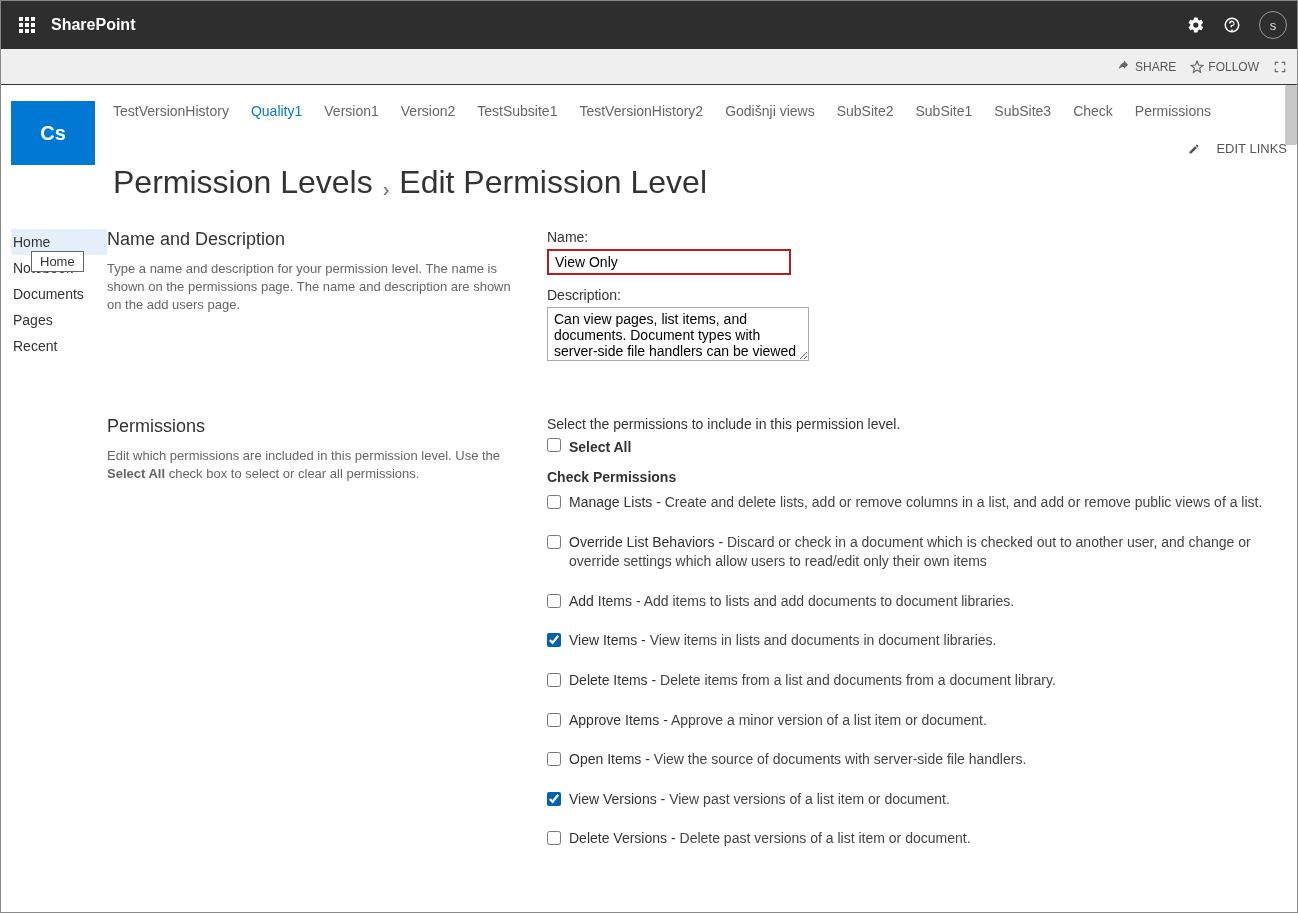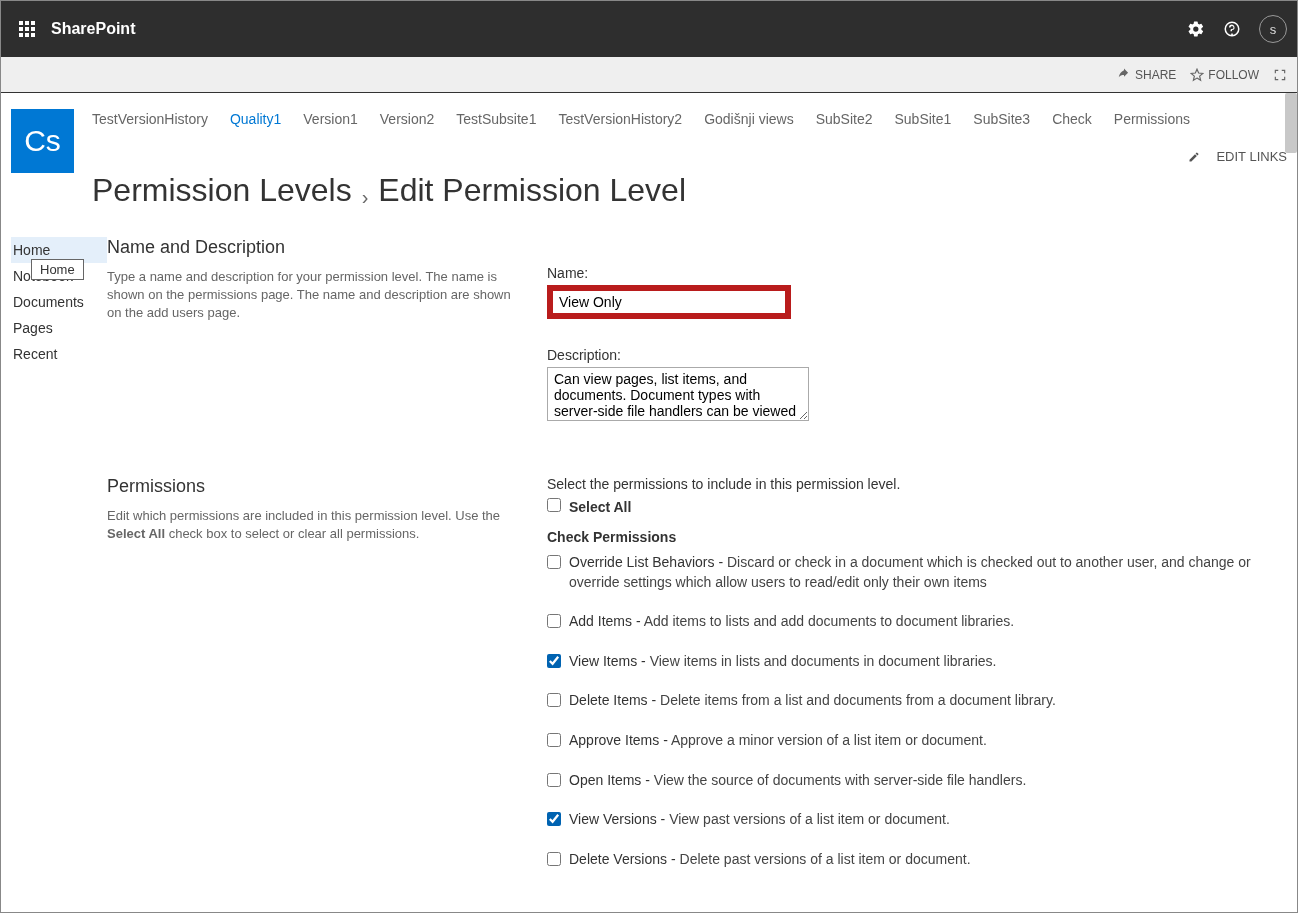--- a/index.html
+++ b/index.html
@@ -1,20 +1,20 @@
 <!DOCTYPE html>
 <html><head>
 <meta charset="utf-8">
 <style>
   * { box-sizing: border-box; margin: 0; padding: 0; }
   body { font-family: "Segoe UI", Arial, sans-serif; font-size: 14px; color: #333; background: #fff; }
   .app { width: 1298px; height: 913px; border: 1px solid #888; position: relative; overflow: hidden; display: flex; flex-direction: column; }
 
   
-  .suite-bar { background: #2e2e2e; height: 56px; display: flex; align-items: center; color: #fff; padding: 0 10px; }
+  .suite-bar { background: #2e2e2e; height: 48px; display: flex; align-items: center; color: #fff; padding: 0 10px; }
   .waffle { width: 32px; height: 32px; display: flex; align-items: center; justify-content: center; cursor: pointer; margin-right: 8px; }
   .waffle-grid { display: grid; grid-template-columns: repeat(3, 4px); grid-template-rows: repeat(3, 4px); gap: 2px; }
   .waffle-grid span { background: #fff; width: 4px; height: 4px; }
   .suite-title { font-size: 16px; font-weight: 600; color: #fff; }
   .suite-right { margin-left: auto; display: flex; align-items: center; gap: 18px; }
   .suite-icon { cursor: pointer; display: flex; align-items: center; justify-content: center; }
   .gear svg, .help svg { width: 18px; height: 18px; fill: #fff; }
   .avatar { width: 28px; height: 28px; border-radius: 50%; border: 1px solid #999; display: flex; align-items: center; justify-content: center; color: #ddd; font-size: 13px; background: #2e2e2e;}
   
   
@@ -23,21 +23,21 @@
   .action-item svg { width: 14px; height: 14px; fill: #666; }
 
   
   .body-area { flex: 1; display: flex; background: #fff; overflow: hidden; position: relative; }
   .scrollbar-fake { position: absolute; right: 0; top: 0; width: 12px; height: 60px; background: #c8c8c8; border-radius: 2px; }
   
   .content-wrap { flex: 1; padding: 16px 10px 10px 10px; overflow: auto; }
   
   
   .header-row { display: flex; align-items: flex-start; }
-  .site-logo { width: 63px; height: 64px; background: #0078d4; color: #fff; display: flex; align-items: center; justify-content: center; font-size: 30px; font-weight: 400; margin-right: 18px; flex-shrink: 0; }
+  .site-logo { width: 84px; height: 64px; background: #0078d4; color: #fff; display: flex; align-items: center; justify-content: center; font-size: 20px; font-weight: 700; margin-right: 18px; flex-shrink: 0; }
   .header-main { flex: 1; }
   .topnav { display: flex; gap: 22px; font-size: 14px; color: #666; align-items: center; flex-wrap: wrap; padding-top:2px;}
   .topnav-item { cursor: pointer; }
   .topnav-item.active { color: #0078d4; }
   .edit-links { margin-left: auto; display: flex; align-items: center; gap: 16px; color: #555; font-size: 13px; cursor: pointer; }
   .edit-links svg { width: 12px; height: 12px; fill: #555; }
   .page-title { font-size: 32px; font-weight: 300; color: #333; margin-top: 8px; display: flex; align-items: flex-end; gap: 10px; }
   .page-title .crumb-link { color: #333; cursor: pointer; }
   .page-title .sep { color: #666; font-size: 20px; }
 
@@ -49,22 +49,22 @@
   .ql-tooltip { position:absolute; top:22px; left:20px; background:#fff; border:1px solid #666; padding:2px 8px; font-size:13px; z-index:5;}
 
   .form-area { flex: 1; padding-left: 0; }
 
   .section { display: flex; margin-bottom: 40px; }
   .section-left { width: 440px; flex-shrink: 0; padding-right: 20px; }
   .section-left h3 { font-size: 18px; font-weight: 400; color: #333; margin-bottom: 10px; }
   .section-left p { font-size: 13px; color: #666; line-height: 1.4; }
   .section-right { flex: 1; font-size: 14px; color: #333; }
 
-  .field-label { margin-bottom: 4px; color: #333; margin-top: 28px; }
-  .text-input { width: 244px; padding: 3px 6px; border: 6px solid #b91c1c; font-family: inherit; font-size: 14px; }
+  .field-label { margin-bottom: 4px; color: #333; }
+  .text-input { width: 244px; padding: 3px 6px; border: 2px solid #b91c1c; font-family: inherit; font-size: 14px; }
   .textarea { width: 262px; height: 54px; padding: 3px 6px; border: 1px solid #aaa; font-family: inherit; font-size: 14px; resize: both; overflow-y: scroll; }
   .field-block { margin-bottom: 12px; }
 
   .perm-intro { margin-bottom: 6px; }
   .select-all-row { margin-bottom: 14px; }
   .select-all-row label { font-weight: 600; margin-left: 4px; }
   .perm-group-title { font-weight: 600; margin-bottom: 8px; }
   .perm-row { display: flex; align-items: flex-start; margin-bottom: 20px; line-height:1.4;}
   .perm-row input[type=checkbox] { margin-top: 2px; margin-right: 8px; flex-shrink:0;}
   .perm-label { }
@@ -200,20 +200,24 @@
             <div class="section-right">
               <div class="perm-intro">Select the permissions to include in this permission level.</div>
               <div class="select-all-row">
                 <input type="checkbox" style="">
                 <label>Select All</label>
               </div>
               <div class="perm-group-title">Check Permissions</div>
               <div id="perm-list">
                   <div class="perm-row">
                     <input type="checkbox" style="">
+                    <div><span class="perm-label">Manage Lists</span>  -  <span class="perm-desc">Create and delete lists, add or remove columns in a list, and add or remove public views of a list.</span></div>
+                  </div>
+                  <div class="perm-row">
+                    <input type="checkbox" style="">
                     <div><span class="perm-label">Override List Behaviors</span>  -  <span class="perm-desc">Discard or check in a document which is checked out to another user, and change or override settings which allow users to read/edit only their own items</span></div>
                   </div>
                   <div class="perm-row">
                     <input type="checkbox" style="">
                     <div><span class="perm-label">Add Items</span>  -  <span class="perm-desc">Add items to lists and add documents to document libraries.</span></div>
                   </div>
                   <div class="perm-row">
                     <input type="checkbox" checked="" style="">
                     <div><span class="perm-label">View Items</span>  -  <span class="perm-desc">View items in lists and documents in document libraries.</span></div>
                   </div>

